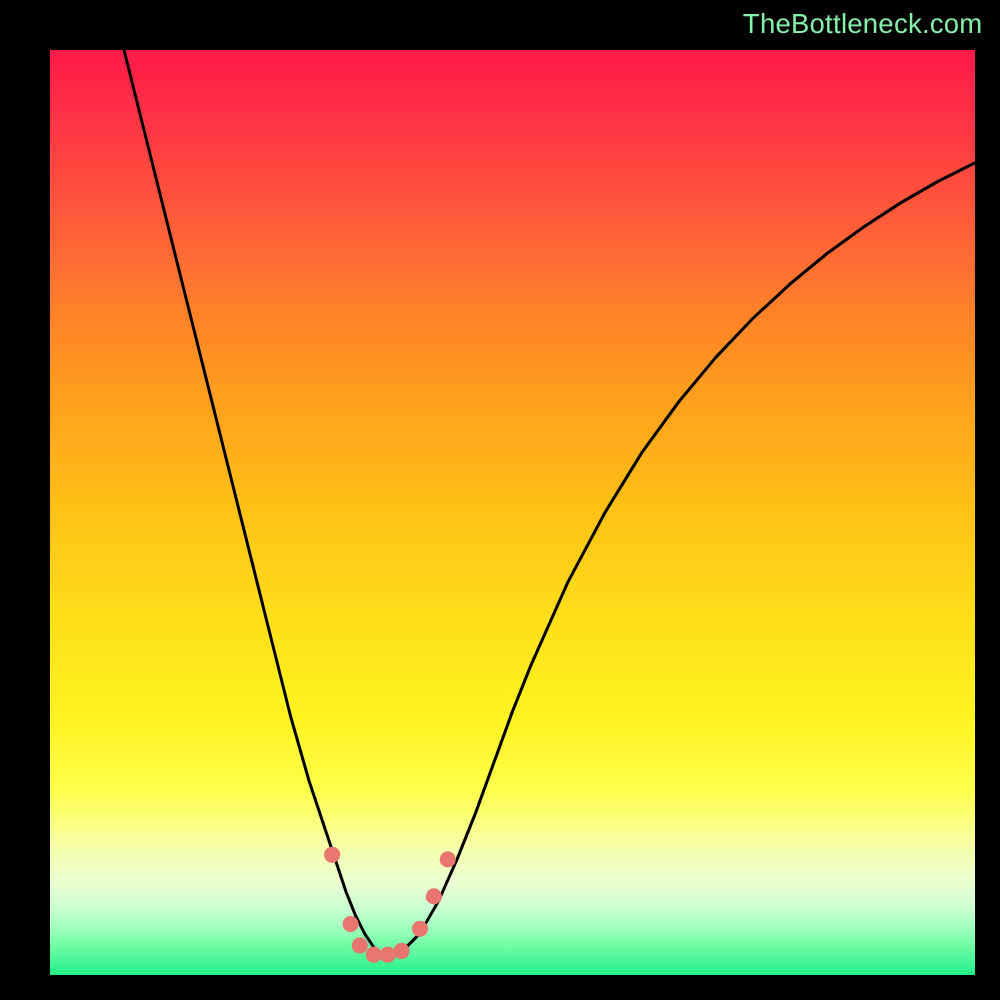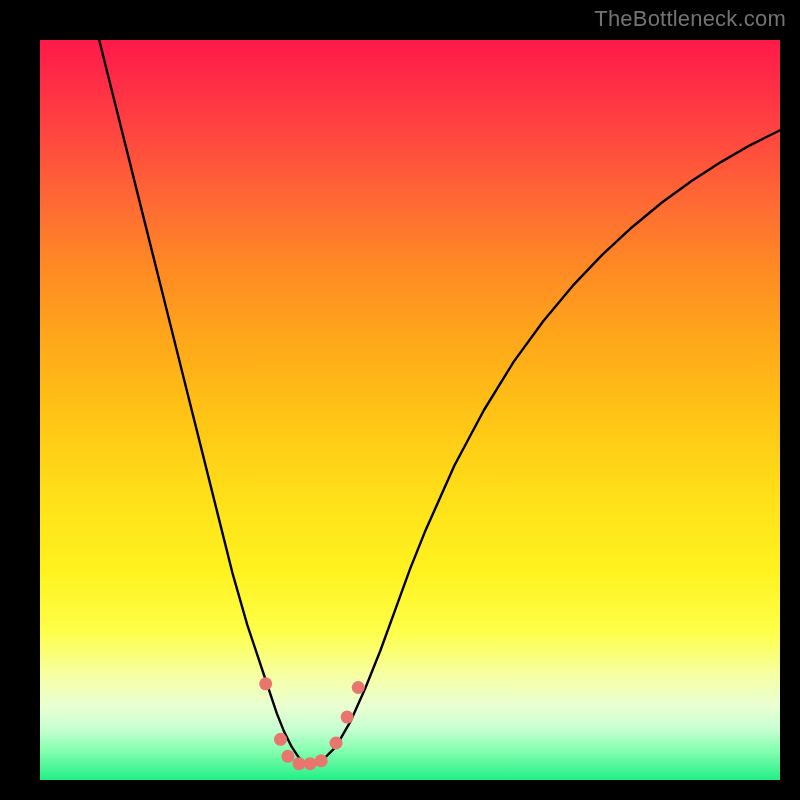--- a/index.html
+++ b/index.html
@@ -8,21 +8,21 @@
     height: 800px;
     background: #000;
     position: relative;
     overflow: hidden;
     font-family: Arial, sans-serif;
   }
   .watermark {
     position: absolute;
     top: 6px;
     right: 14px;
-    color: #737373;
+    color: #86efac;
     font-size: 22px;
     font-weight: 500;
     z-index: 10;
     letter-spacing: 0.2px;
   }
   .plot-area {
     position: absolute;
     left: 40px;
     top: 40px;
     width: 740px;

